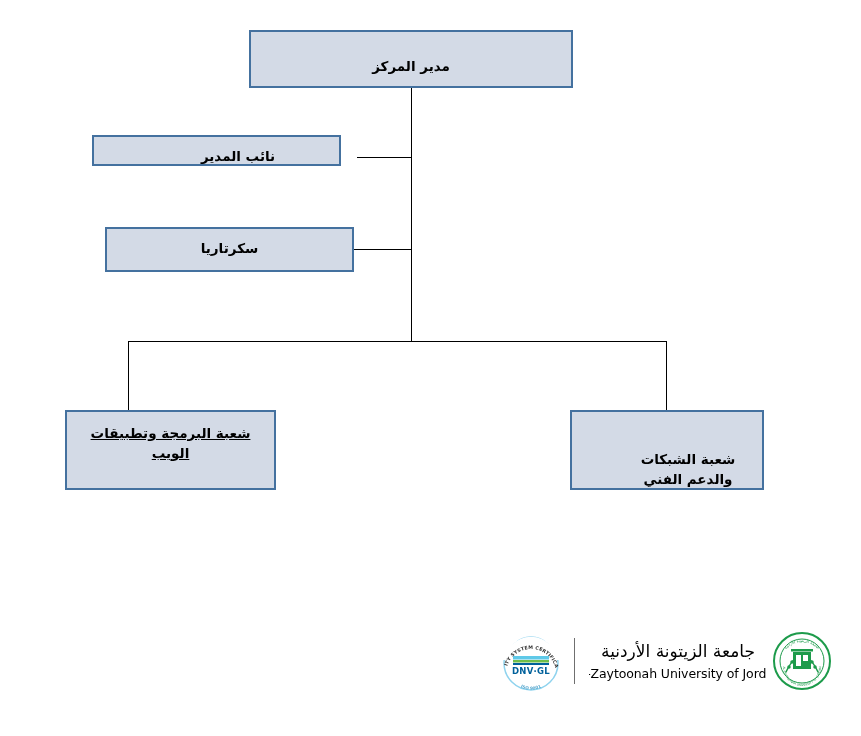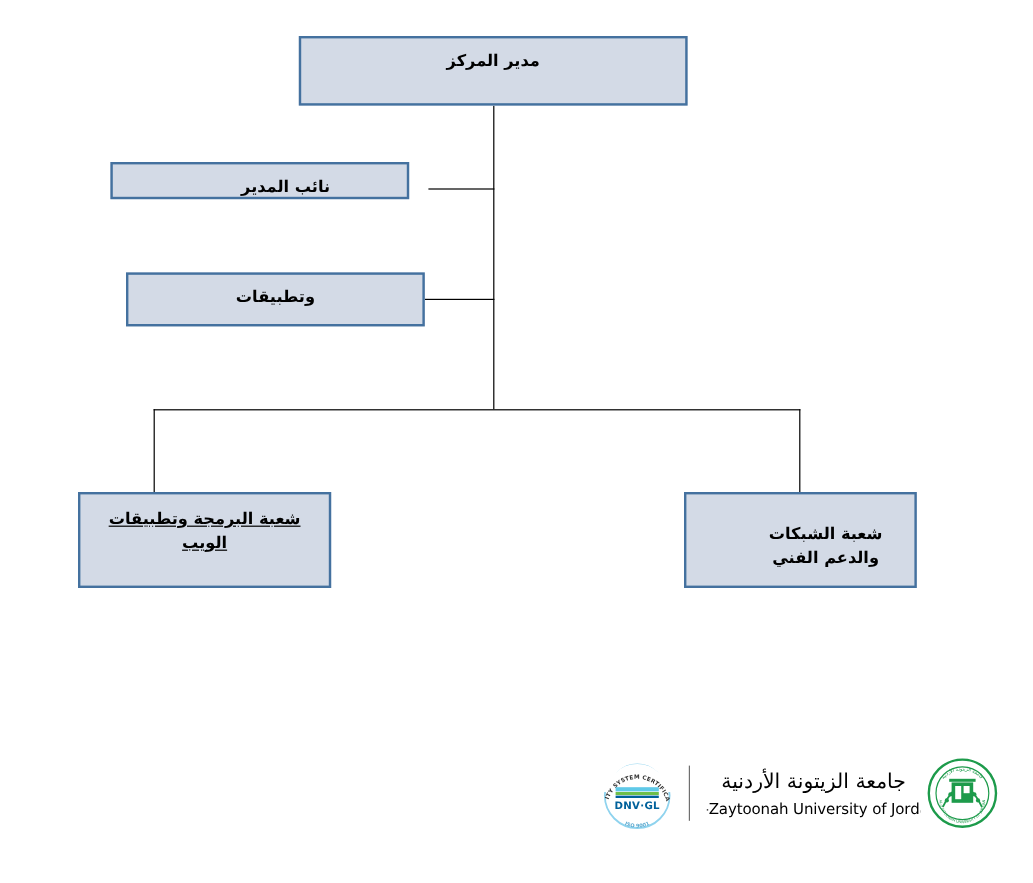--- a/index.html
+++ b/index.html
@@ -42,33 +42,33 @@
     font-family: "DejaVu Sans", "Liberation Sans", sans-serif;
     font-weight: bold;
     font-size: 13.5px;
     line-height: 1.45;
     color: #000000;
     padding: 0 6px;
     white-space: pre-line;
   }
 
   #node-director      { left: 249px; top: 30px;  width: 324px; height: 58px; }
-  #node-director      .node-label { padding-top: 10px; }
+  #node-director      .node-label { padding-top: 25px; }
 
   #node-deputy        { left: 92px; top: 135px; width: 249px; height: 31px; padding-left: 43px; }
   #node-deputy        .node-label { padding-top: 10px; }
 
   #node-secretariat   { left: 105px; top: 227px; width: 249px; height: 45px; }
   #node-secretariat   .node-label { padding-top: 10px; }
 
   #node-programming   { left: 65px;  top: 410px; width: 211px; height: 80px; text-decoration: underline; }
   #node-programming   .node-label { padding-top: 12px; }
 
   #node-networks      { left: 570px; top: 410px; width: 194px; height: 80px; }
-  #node-networks      .node-label { padding-top: 24px; margin-left: 42px; }
+  #node-networks      .node-label { padding-top: 38px; margin-left: 42px; }
 
   
   .conn {
     position: absolute;
     background: #000000;
   }
   .conn-v { width: 1px; }
   .conn-h { height: 1px; }
 
   
@@ -120,21 +120,21 @@
 
   <div class="node" id="node-director">
     <span class="node-label">مدير المركز</span>
   </div>
 
   <div class="node" id="node-deputy">
     <span class="node-label">نائب المدير</span>
   </div>
 
   <div class="node" id="node-secretariat">
-    <span class="node-label">وتطبيقات</span>
+    <span class="node-label">سكرتاريا</span>
   </div>
 
   <div class="node" id="node-programming">
     <span class="node-label">شعبة البرمجة وتطبيقات
 الويب</span>
   </div>
 
   <div class="node" id="node-networks">
     <span class="node-label">شعبة الشبكات والدعم الفني</span>
   </div>

